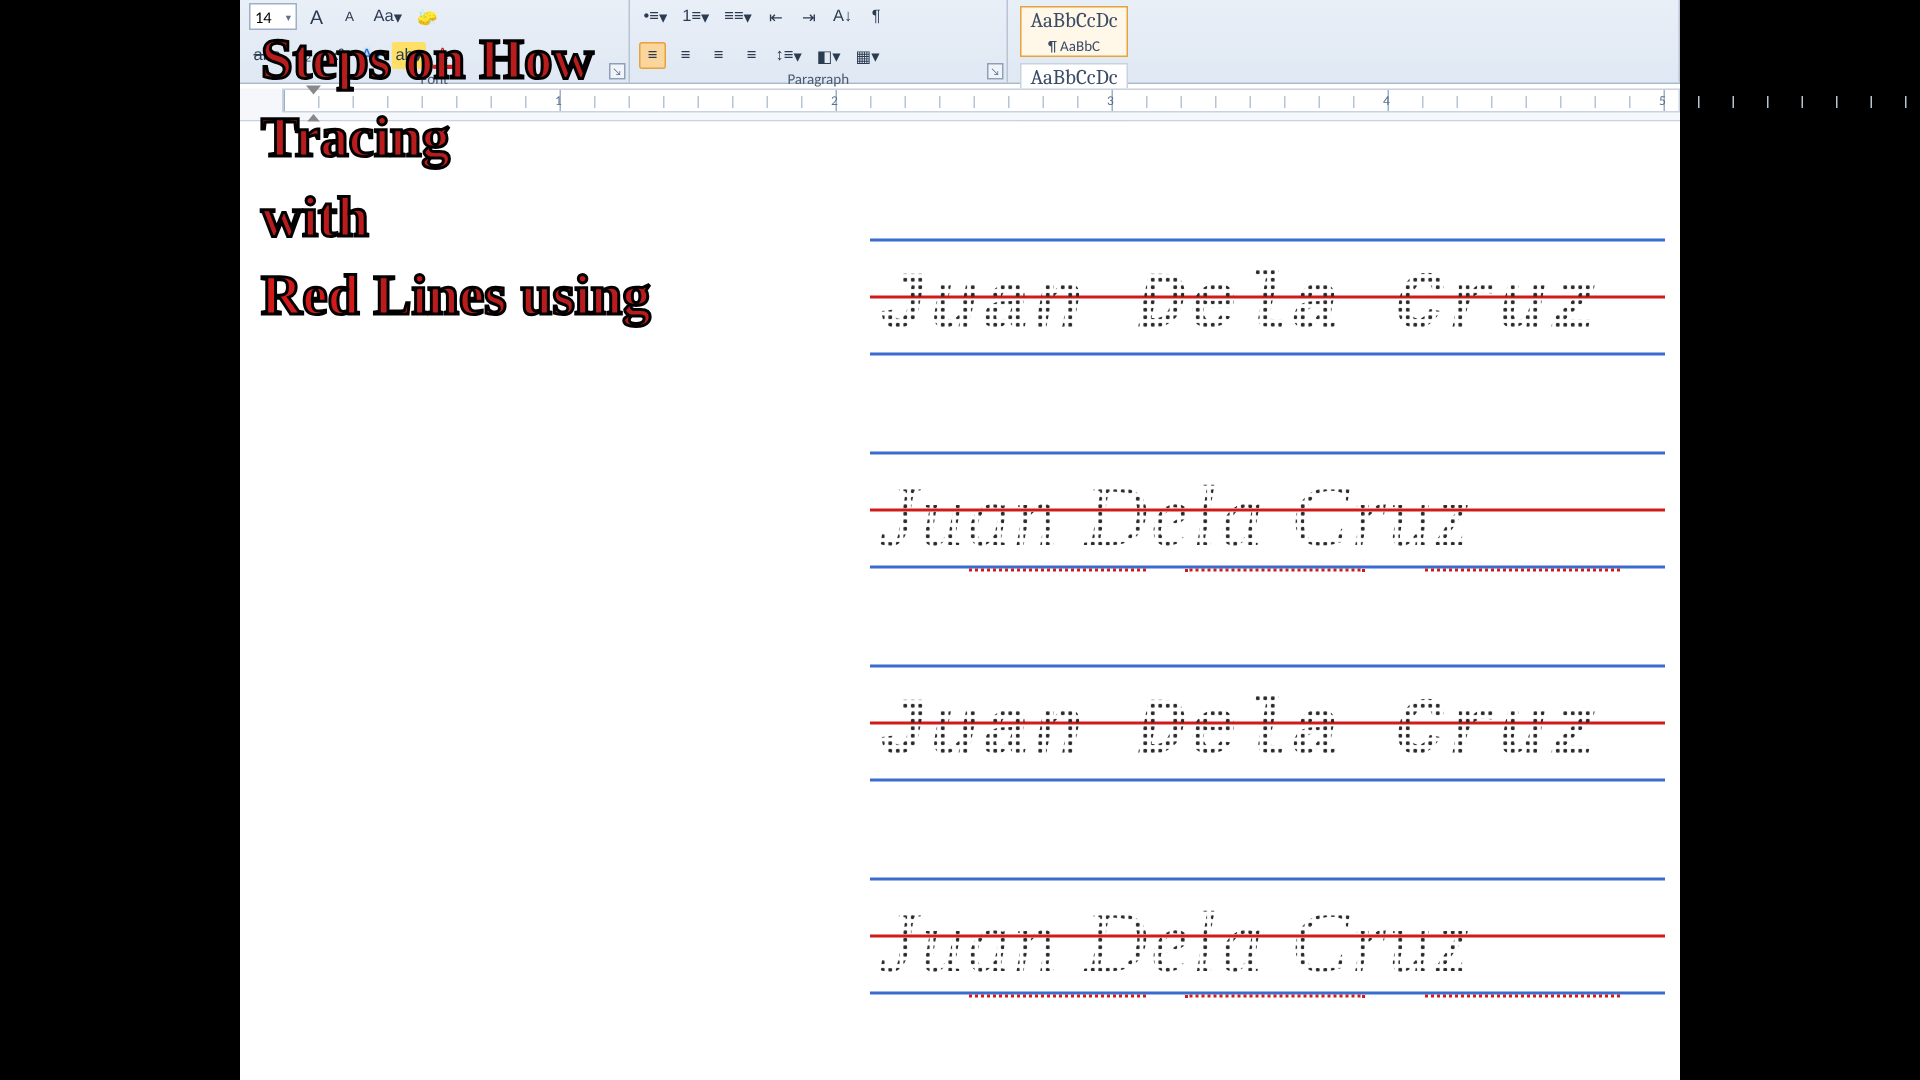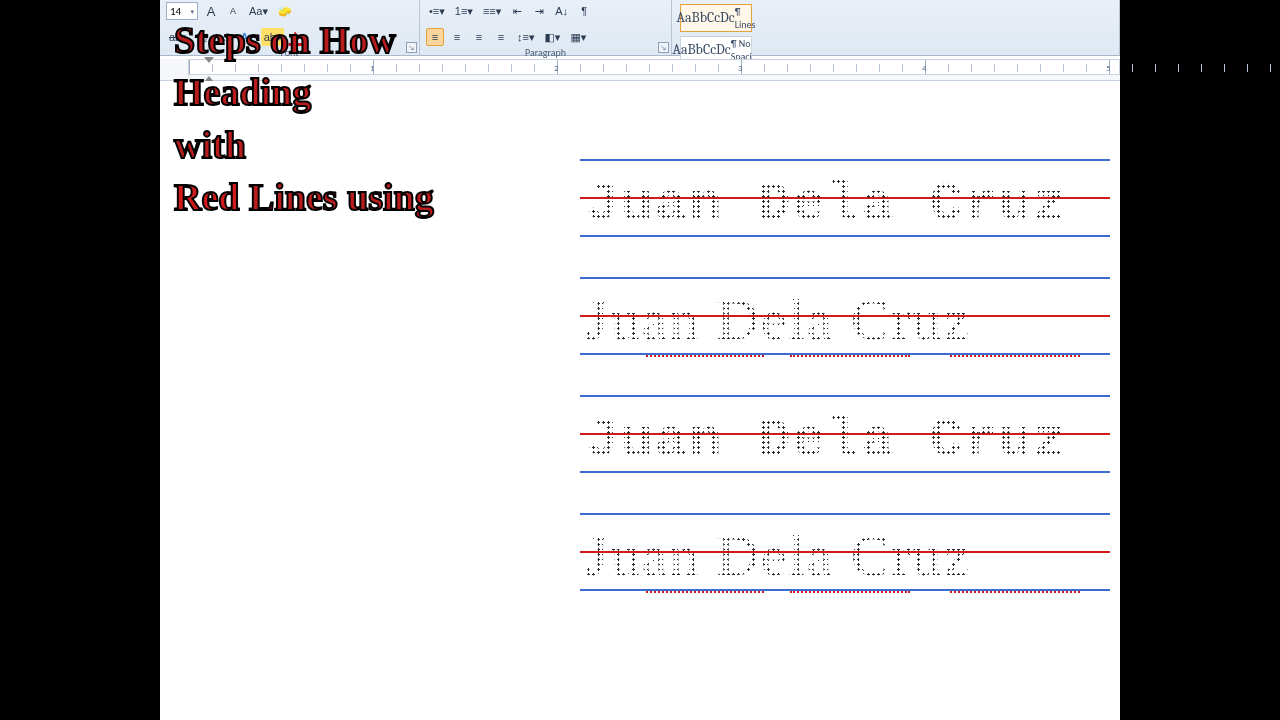--- a/index.html
+++ b/index.html
@@ -51,21 +51,21 @@
     font-size:11px;color:#2b3b52;
     display:inline-flex;align-items:center;justify-content:center;
     padding:0 2px; border-radius:2px;
   }
   .btn.active { background:#fbd69c; border-color:#e6a23c; }
   .fontsize { width:32px;height:18px;background:#fff;border:1px solid #9cb0c8;font-size:11px;padding:0 3px;display:flex;align-items:center;justify-content:space-between;}
   .fontsize .arr{font-size:7px;color:#5a6f8a;}
   .styles { display:flex; flex:1;}
   .style-swatch {
     width:72px;height:48px;border:1px solid #c8d2e0;background:#fff;
-    margin:2px;display:flex;flex-direction:row;align-items:center;justify-content:center;
+    margin:2px;display:flex;flex-direction:column;align-items:center;justify-content:center;
     font-size:10px;color:#3b4c66;
   }
   .style-swatch .sample{font-size:14px;font-family:Cambria,serif;margin-bottom:2px;}
   .style-swatch.selected{border-color:#e6a23c;background:#fff7e8;}
   .style-swatch.heading .sample{color:#1f497d;font-weight:bold;font-size:15px;}
   
   .ruler {
     height:22px;background:#f5f7fa;border-bottom:1px solid #c8d2e0;
     position:relative; padding-left:28px;
   }
@@ -86,21 +86,21 @@
     font-size:38px; line-height:1.38;
     -webkit-text-stroke: 2px #000;
   }
   .title-overlay .pink { color:#b91c1c; }
   .title-overlay .blue { color:#2d4fd0; }
   .title-overlay .red  { color:#d11a1a; }
   
   .worksheet {
     position:absolute; right:10px; top:78px; width:530px;
   }
-  .line-set { position:relative; height:78px; margin-bottom:40px;}
+  .line-set { position:relative; height:78px; margin-bottom:64px;font-style:italic;}
   .hline { position:absolute; left:0; right:0; height:2px;}
   .hline.blue { background:#3a6bcf;}
   .hline.red  { background:#d11a1a;}
   .trace-text {
     position:absolute; left:6px; bottom:2px;
     font-size:54px;
     color:#2b2b2b;
     letter-spacing:2px;
     white-space:nowrap;
   }
@@ -200,21 +200,21 @@
         <button class="btn"><span>◧</span>▾</button>
         <button class="btn"><span>▦</span>▾</button>
       </div>
       <div class="group-label">Paragraph</div>
       <div class="launcher">↘</div>
     </div>
 
     <div class="ribbon-group styles">
       <div class="style-swatch selected">
         <div class="sample">AaBbCcDc</div>
-        <div>¶ Lines</div>
+        <div>¶ AaBbC</div>
       </div>
       <div class="style-swatch">
         <div class="sample">AaBbCcDc</div>
         <div>¶ No Spaci...</div>
       </div>
       <div class="style-swatch heading">
         <div class="sample">AaBbC</div>
         <div>Heading 1</div>
       </div>
     </div>
@@ -323,18 +323,18 @@
           <div class="trace-text dashed-effect dotted-cursive">Juan Dela Cruz</div>
           <div class="squiggle" style="left: 66px; width: 118px; bottom: -2px;"></div>
           <div class="squiggle" style="left: 210px; width: 120px; bottom: -2px;"></div>
           <div class="squiggle" style="left: 370px; width: 130px; bottom: -2px;"></div>
         </div>
       </div>
   </div>
 
   <div class="title-overlay">
       <div><span class="pink">Steps on How</span></div>
-      <div><span class="pink">Heading</span></div>
+      <div><span class="pink">Tracing</span></div>
       <div><span class="pink">with</span></div>
       <div><span class="red">Red</span><span class="pink"> Lines using</span></div>
     </div>
 
 </div>
 
 </body></html>

